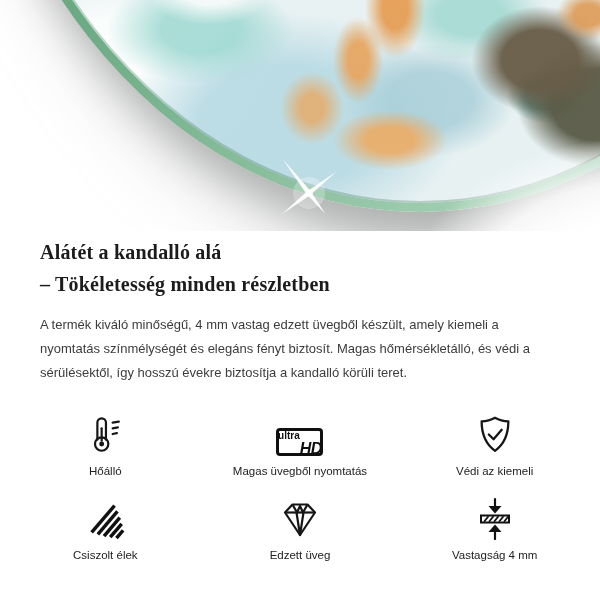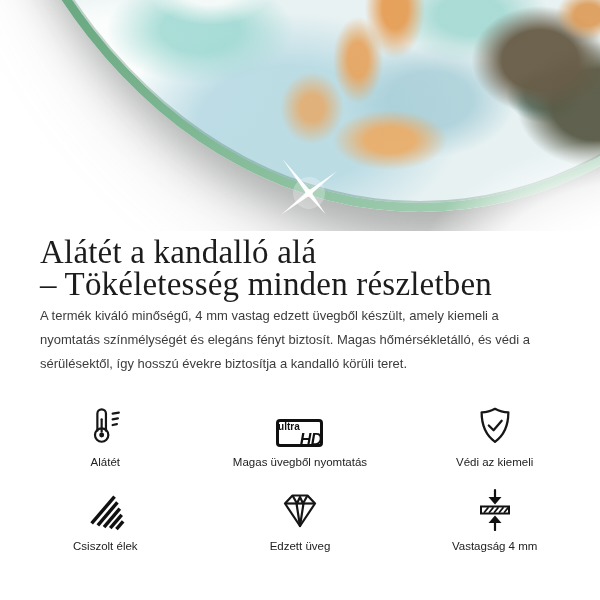--- a/index.html
+++ b/index.html
@@ -59,28 +59,28 @@
   }
   .sparkle {
     position:absolute; left:264px; top:148px; width:90px; height:90px; z-index:3; pointer-events:none;
   }
 
   
   .content { padding:0 40px; }
   .title {
     margin-top:5px;
     font-family:"Liberation Serif", serif;
-    font-weight:400;
-    font-size:33px;
+    font-weight:700;
+    font-size:20px;
     line-height:32px;
     letter-spacing:.2px;
     color:#1c1c1c;
   }
   .desc {
-    margin-top:4px;
+    margin-top:13px;
     max-width:537px;
     font-size:13px;
     line-height:24px;
     color:#3c3c3c;
   }
 
   
   .features {
     margin:25px 8px 0;
     display:grid;
@@ -135,21 +135,21 @@
         <svg width="42" height="42" viewBox="0 0 44 44" fill="none" stroke="#161616" stroke-width="2.3" stroke-linecap="round">
           <circle cx="18.5" cy="31.5" r="7"></circle>
           <path d="M14 27 V9 a4.5 4.5 0 0 1 9 0 V27"></path>
           <line x1="18.5" y1="15" x2="18.5" y2="28"></line>
           <circle cx="18.5" cy="31.5" r="2.6" fill="#161616" stroke="none"></circle>
           <line x1="30" y1="9" x2="36.5" y2="8"></line>
           <line x1="30" y1="15" x2="35.5" y2="14"></line>
           <line x1="30" y1="21" x2="34.5" y2="20"></line>
         </svg>
       </div>
-      <div class="feature-label">Alátét</div>
+      <div class="feature-label">Hőálló</div>
     </div>
 
     <div class="feature">
       <div class="icon-box">
         <div class="uhd">
           <span class="uhd-t1">ultra</span>
           <span class="uhd-t2">HD</span>
         </div>
       </div>
       <div class="feature-label">Magas üvegből nyomtatás</div>

